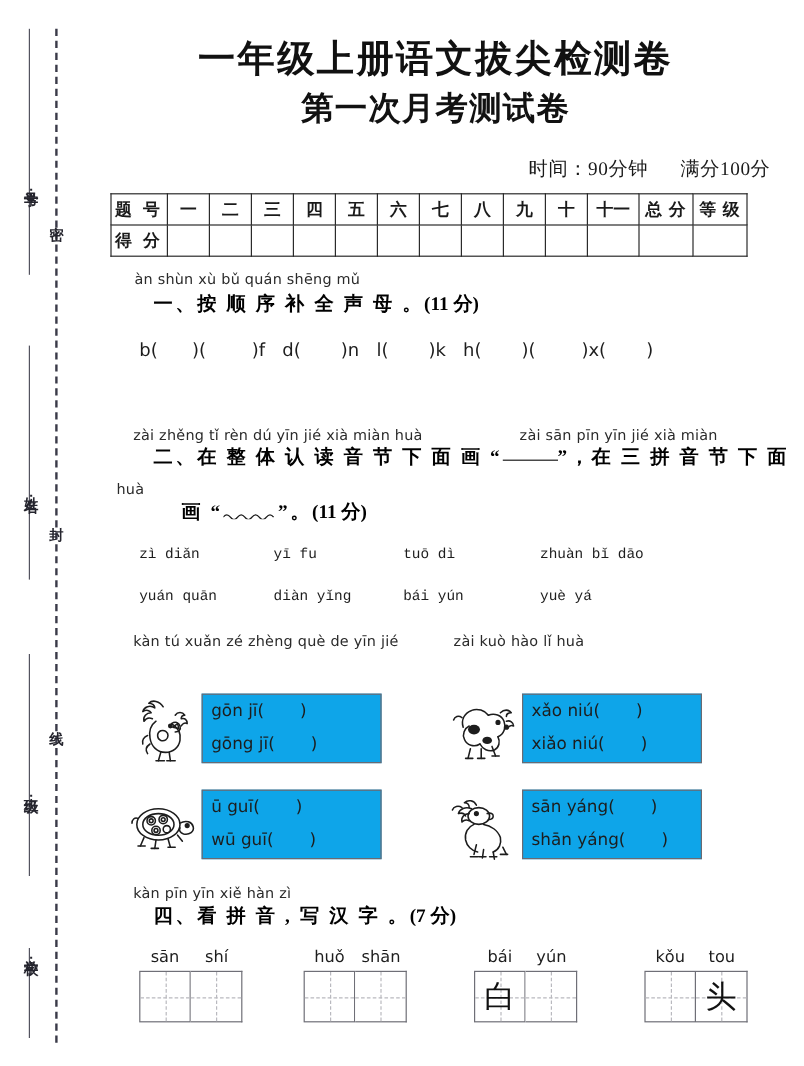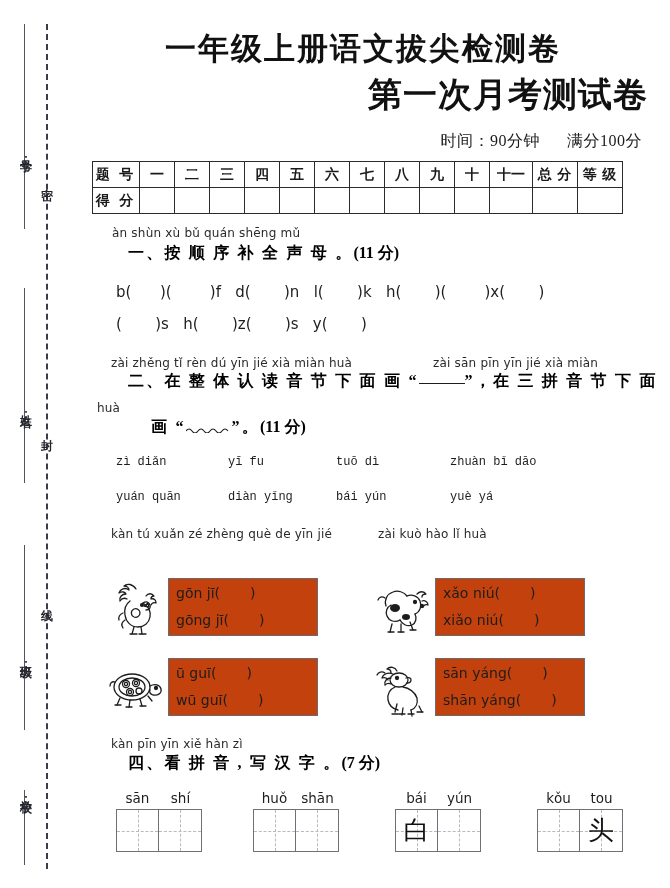--- a/index.html
+++ b/index.html
@@ -74,22 +74,22 @@
     font-size: 31px;
     font-weight: bold;
     letter-spacing: 2px;
     line-height: 1.1;
     color: #111;
   }
   .title-sub {
     position: absolute;
     left: 0; top: 76px;
     width: 570px;
-    text-align: right;
-    font-size: 34px;
+    text-align: center;
+    font-size: 27px;
     font-weight: bold;
     letter-spacing: 1px;
     line-height: 1.1;
     color: #111;
     font-family: Liberation Serif, serif;
   }
   .exam-meta {
     position: absolute;
     right: 28px; top: 131px;
     font-size: 16px;
@@ -179,21 +179,21 @@
     position: absolute;
     left: 0; top: 0;
     width: 62px; height: 62px;
   }
   .choice-box {
     position: absolute;
     left: 62px; top: 2px;
     width: 150px; height: 58px;
     border: 1.4px solid #6a6a72;
     box-sizing: border-box;
-    background: #c2410c;
+    background: #0ea5e9;
   }
   .choice-opt {
     position: absolute;
     left: 7px;
     font-family: "DejaVu Sans", "Liberation Sans", sans-serif;
     font-size: 14px;
     color: #1d1d1d;
     white-space: nowrap;
   }
   .choice-opt.first { top: 6px; }
@@ -321,21 +321,20 @@
       <td></td>
     </tr>
   </tbody>
     </table>
 
   <div class="ruby" style="left:34px; top:226px;">àn shùn xù bǔ quán shēng mǔ</div>
   <div class="q-head" style="left:10px; top:243px;">
     <span>一、按 顺 序 补 全  声  母 。</span><span class="pts">(11 分)</span>
   </div>
   <div class="blank-row" style="left:38px; top:283px;">b(      )(        )f   d(       )n   l(       )k   h(       )(        )x(       )</div>
-  <div class="blank-row" style="left:38px; top:315px;">(       )s   h(       )z(       )s   y(       )</div>
 
   <div class="ruby" style="left:33px; top:356px;">zài zhěng tǐ rèn dú yīn jié xià miàn huà</div>
   <div class="ruby" style="left:355px; top:356px;">zài sān pīn yīn jié xià miàn</div>
   <div class="q-head" style="left:10px; top:371px;">
     <span>二、在  整  体 认 读 音 节 下  面  画 “</span><span class="ul-straight"></span><span>”，在 三 拼 音 节 下  面</span>
   </div>
   <div class="ruby" style="left:19px; top:401px;">huà</div>
   <div class="q-head" style="left:33px; top:417px;">
     <span>画 “</span><span class="ul-wave"><svg width="46" height="8" viewBox="0 0 46 8">
           <path d="M0 6 q3 -4 6 0 t6 0 t6 0 t6 0 t6 0 t6 0 t6 0" fill="none" stroke="#1d1d1d" stroke-width="1.1"></path>

